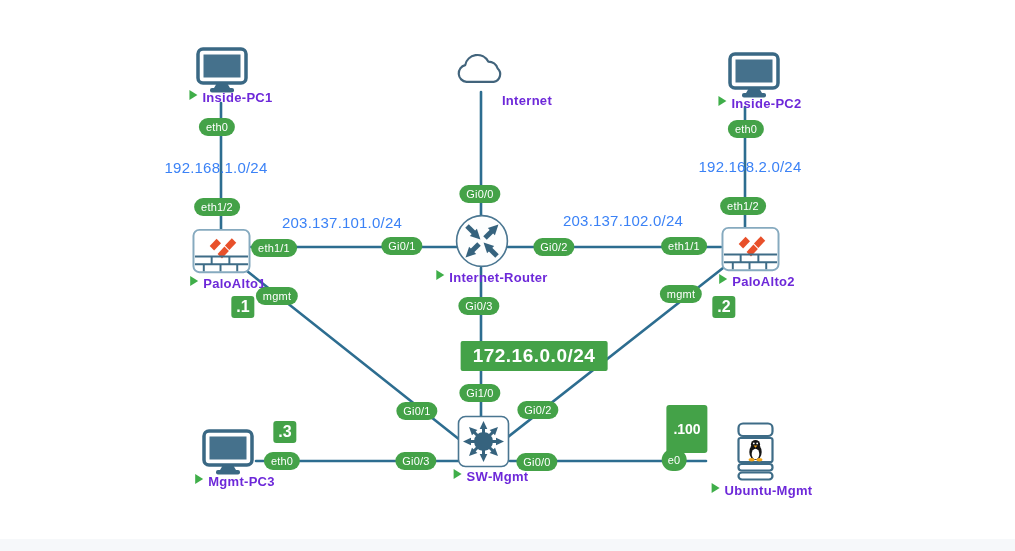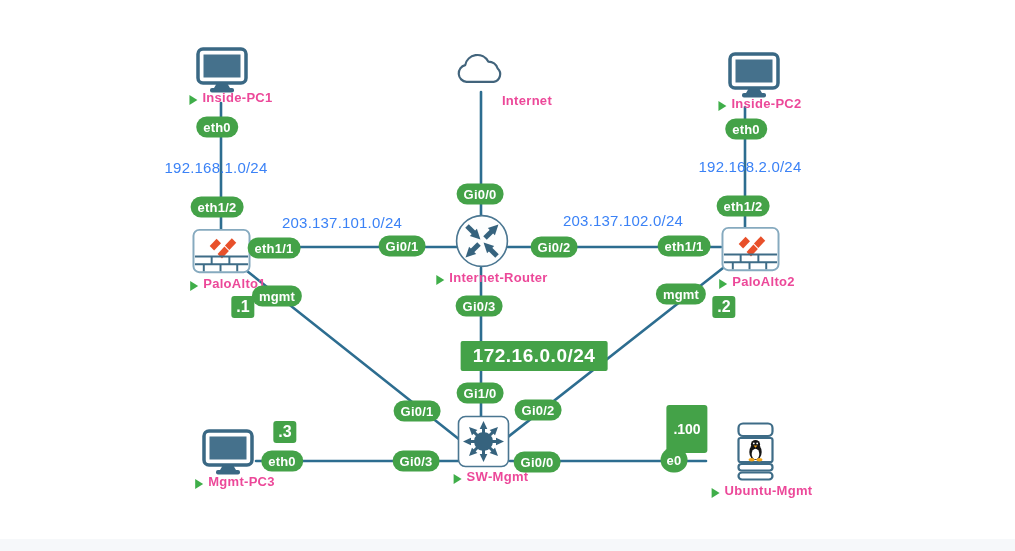--- a/index.html
+++ b/index.html
@@ -1,27 +1,27 @@
 <!DOCTYPE html>
 <html><head>
 <meta charset="utf-8">
 <style>
   html,body{margin:0;padding:0;background:#fff;}
   .canvas{position:relative;width:1015px;height:551px;background:#ffffff;overflow:hidden;
           font-family:"Liberation Sans",sans-serif;}
   .links{position:absolute;left:0;top:0;width:1015px;height:551px;}
   .node-icon{position:absolute;}
   .node-label{position:absolute;transform:translateX(-50%);white-space:nowrap;
-    display:flex;align-items:flex-end;gap:5px;font-size:13px;font-weight:bold;
-    color:#ec4899;letter-spacing:.3px;padding-left:12px;}
+    display:flex;align-items:flex-start;gap:5px;font-size:13px;font-weight:bold;
+    color:#6d28d9;letter-spacing:.3px;padding-left:12px;}
   .node-label.nomark{gap:0;margin-left:40px;}
   .tri{width:0;height:0;border-left:8px solid #3fae49;border-top:5px solid transparent;
     border-bottom:5px solid transparent;display:inline-block;}
   .pill{position:absolute;transform:translate(-50%,-50%);background:#44a248;color:#fff;
-    font-size:13px;font-weight:bold;padding:3px 7px;border-radius:11px;white-space:nowrap;
+    font-size:11px;font-weight:normal;padding:3px 7px;border-radius:11px;white-space:nowrap;
     letter-spacing:.2px;}
   .pill.round{border-radius:13px;padding:5px 6px;}
   .sq{position:absolute;transform:translate(-50%,-50%);background:#44a248;color:#fff;
     font-weight:bold;border-radius:3px;text-align:center;}
   .sq.small{font-size:16px;padding:2px 5px;}
   .sq.big{font-size:14px;padding:16px 7px;}
   .netbox{position:absolute;transform:translate(-50%,-50%);background:#44a248;color:#fff;
     font-size:19px;font-weight:bold;padding:4px 12px;border-radius:2px;letter-spacing:.5px;
     white-space:nowrap;margin-left:48px;}
   .subnet{position:absolute;transform:translate(-50%,-50%);font-size:15px;color:#3b82f6;

